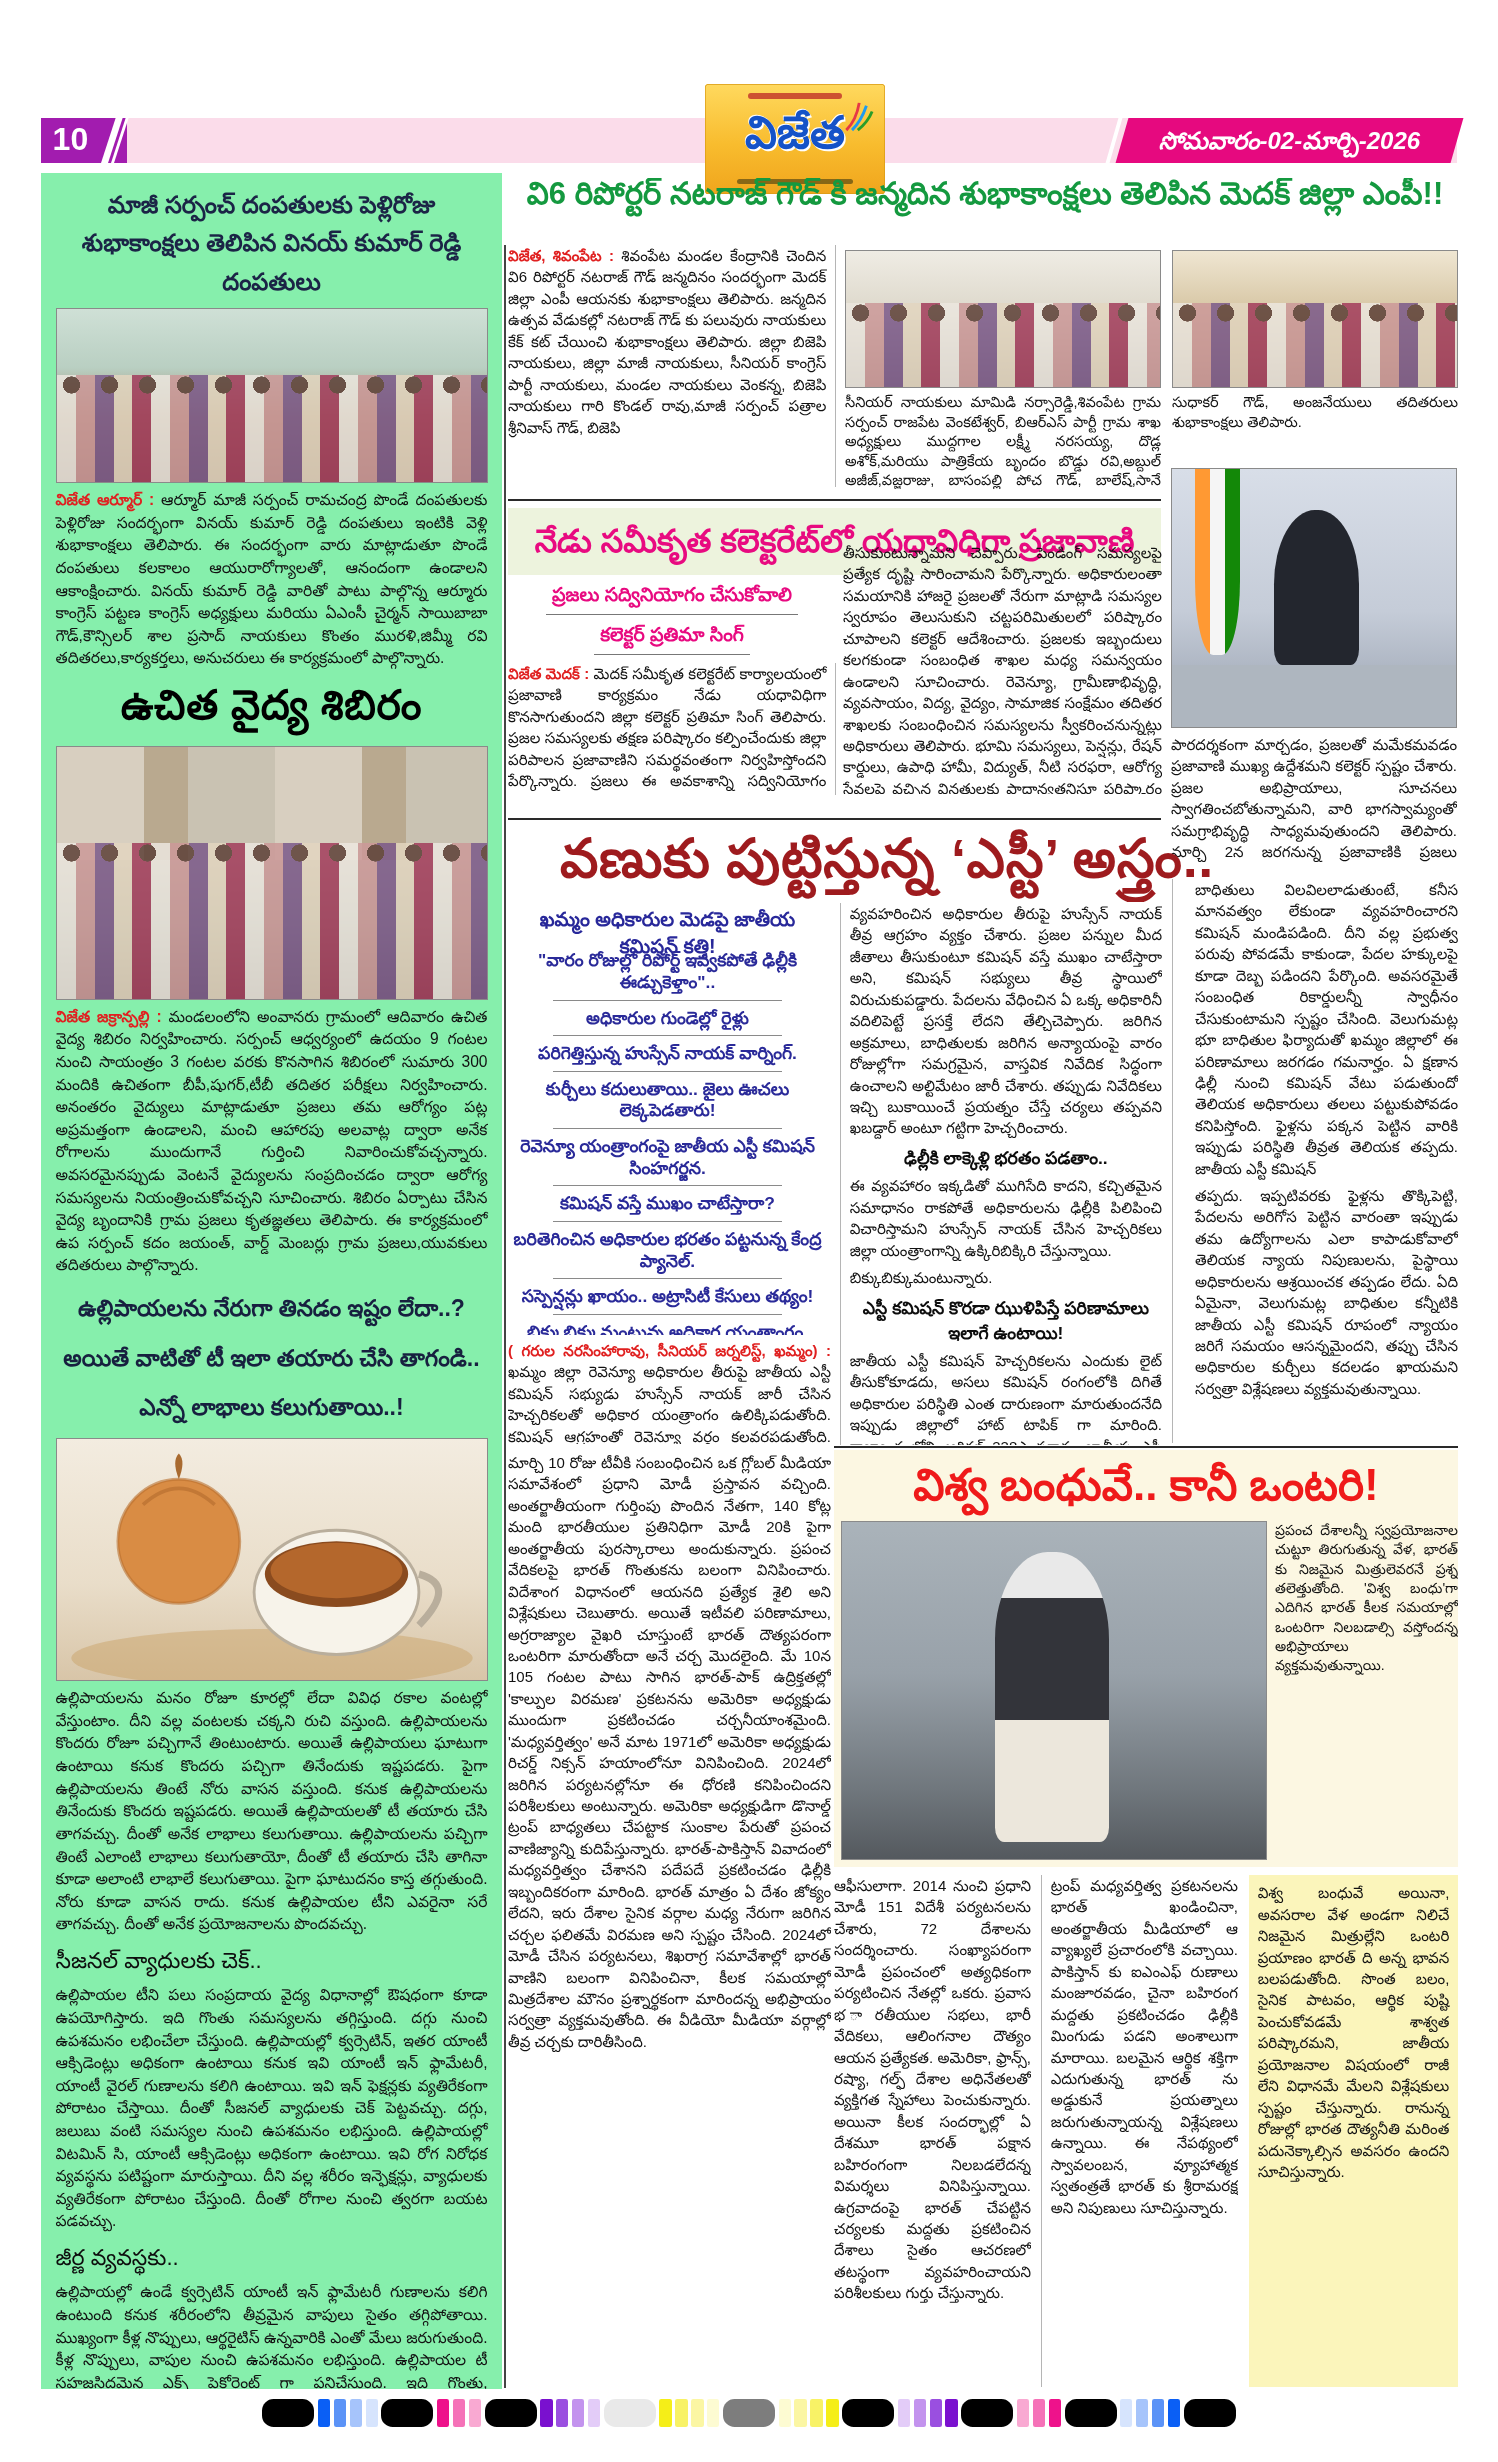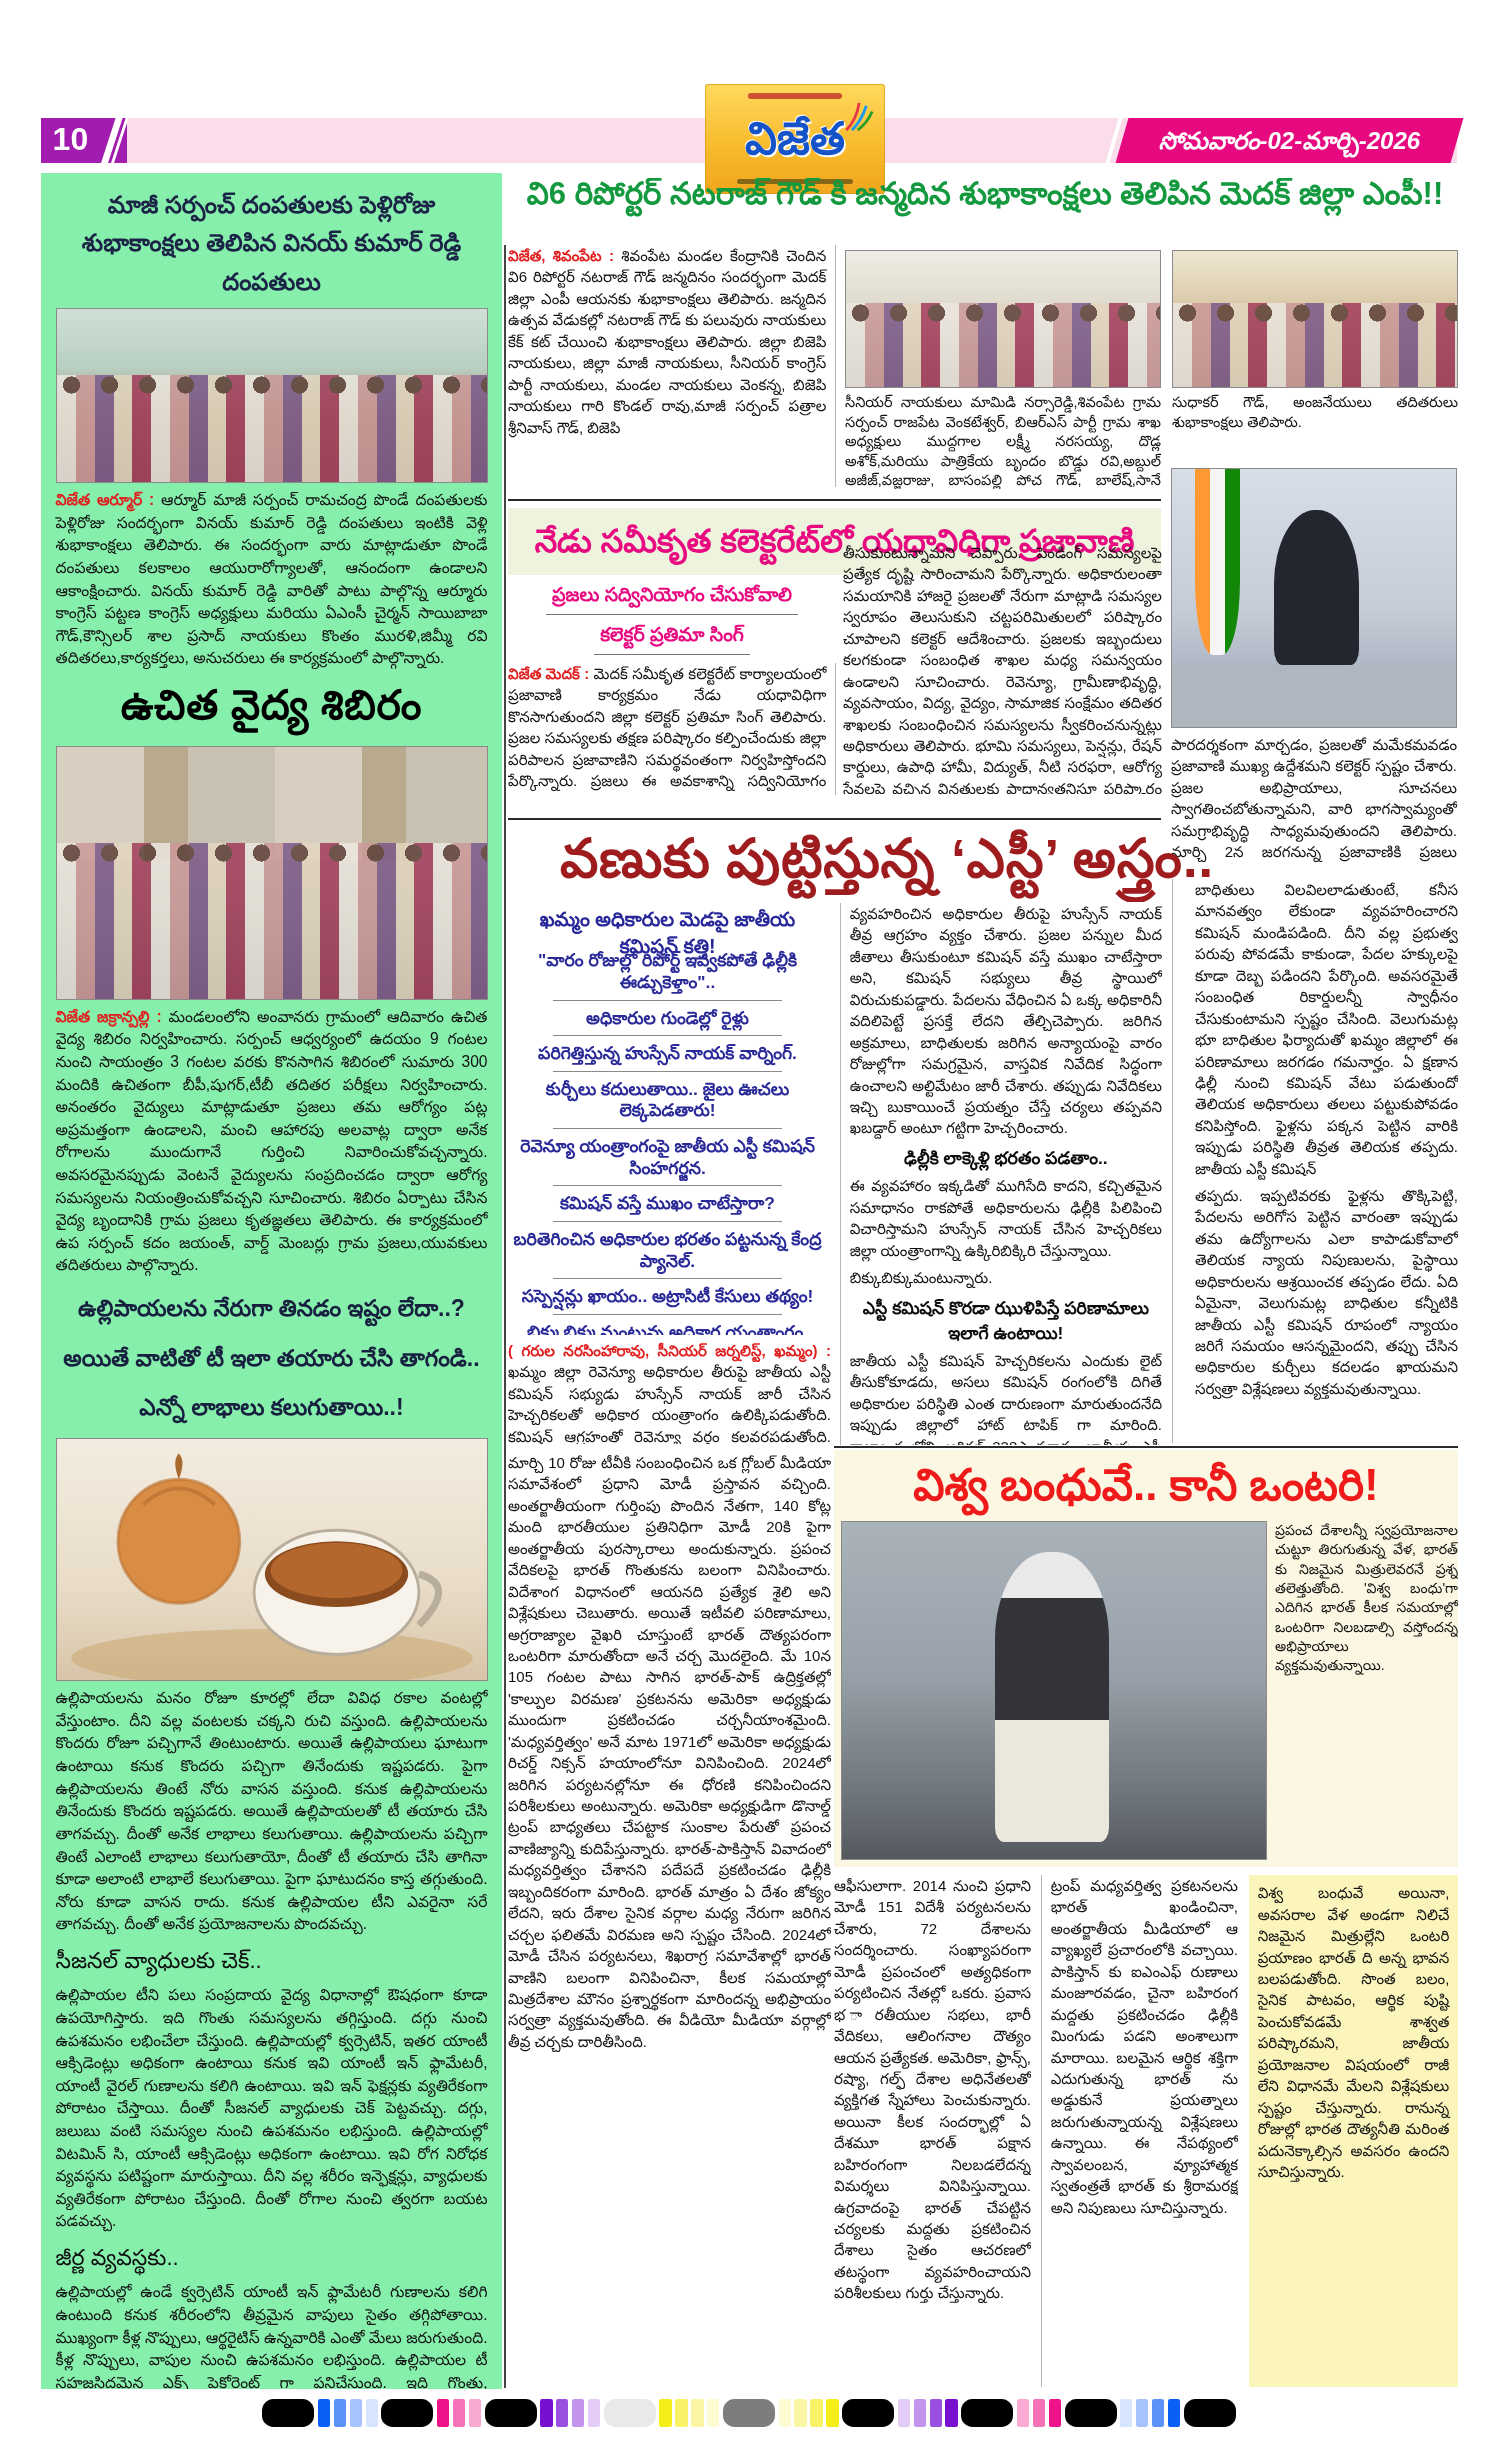--- a/index.html
+++ b/index.html
@@ -14,21 +14,21 @@
   .ribbon{position:absolute;left:1122px;top:118px;width:335px;height:45px;background:#e6097f;transform:skewX(-16deg);}
   .ribbon .rtxt{display:block;transform:skewX(16deg);text-align:center;line-height:45px;
         color:#fff;font-weight:800;font-style:italic;font-size:24px;}
   .ribbon .rstripe{position:absolute;left:-10px;top:0;width:4.4px;height:45px;background:#fff;}
   .logo{position:absolute;left:705px;top:84px;width:180px;height:110px;border-radius:3.6px;
         background:linear-gradient(180deg,#ffd95e 0%,#f8bc2e 55%,#f0a51d 100%);
         box-shadow:0 0 0 0.7px #d99b16 inset;text-align:center;}
   .logo .tiny{position:absolute;left:24%;width:52%;height:6.5px;border-radius:2.9px;background:#c43a2c;opacity:.85;}
   .logo .t1{top:8.7px;}
   .logo .t2{bottom:10px;background:#5a4a12;height:5px;left:18%;width:64%;opacity:.7;}
-  .logo .title{position:absolute;left:0;right:0;top:29px;font-size:45px;font-weight:800;color:#1553c8;
+  .logo .title{position:absolute;left:0;right:0;top:23px;font-size:45px;font-weight:800;color:#1553c8;
         text-shadow:1.5px 1.5px 0 #ffffff,-0.7px -0.7px 0 #ffffff;}
   .logo svg{position:absolute;right:10px;top:16px;}
   
   .leftcol{position:absolute;left:41px;top:173px;width:461px;height:2216px;background:#86efac;
         padding:10px 14.5px;box-sizing:border-box;overflow:hidden;}
   .lh-navy{font-size:24px;line-height:1.6;font-weight:800;color:#1b2446;text-align:center;margin:2.9px 0 7.3px;}
   .lh-black{font-size:41px;font-weight:800;color:#000;text-align:center;letter-spacing:0.7px;margin:11.6px 0 7.3px;}
   .lh-navy3{font-size:23px;line-height:2.15;font-weight:800;color:#17203f;text-align:center;margin:7.3px 0 4.4px;}
   .body{font-size:15.6px;line-height:1.45;text-align:justify;margin:5.8px 0;}
   .dl{color:#e02020;font-weight:800;}

